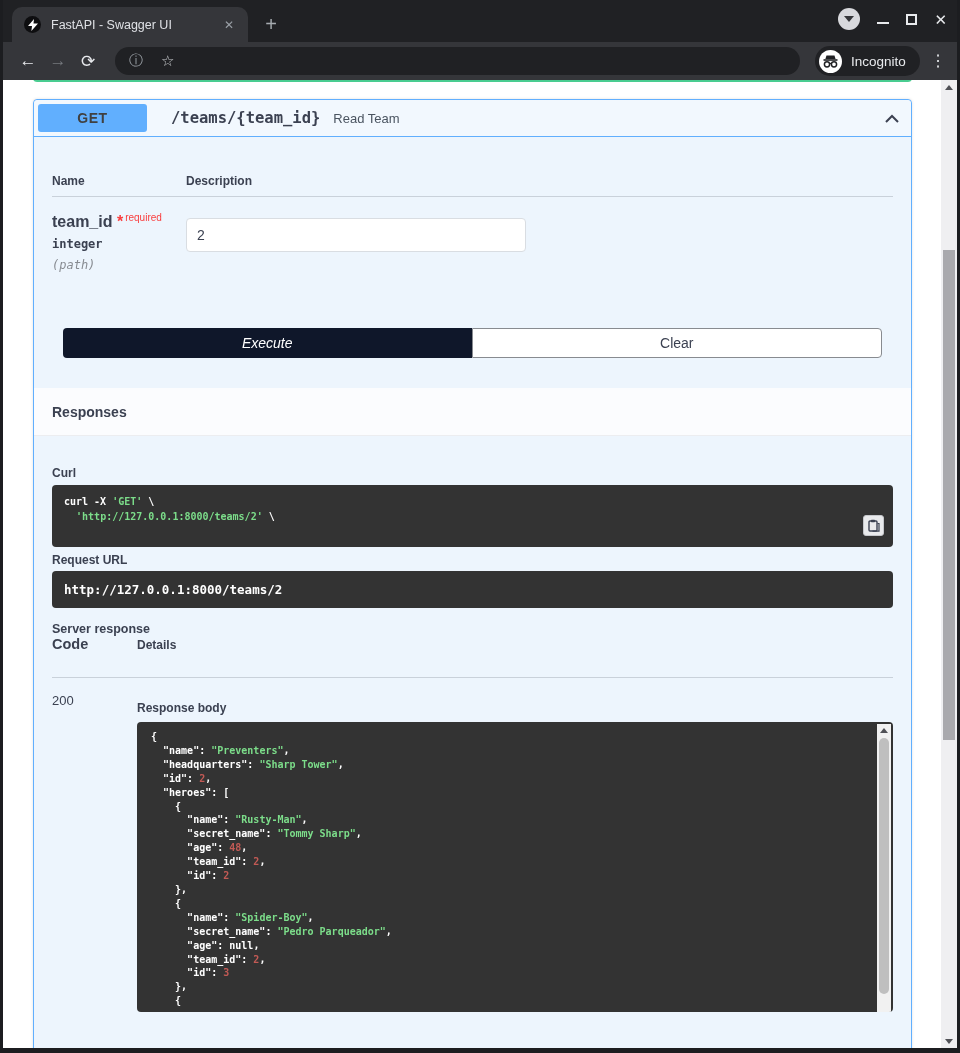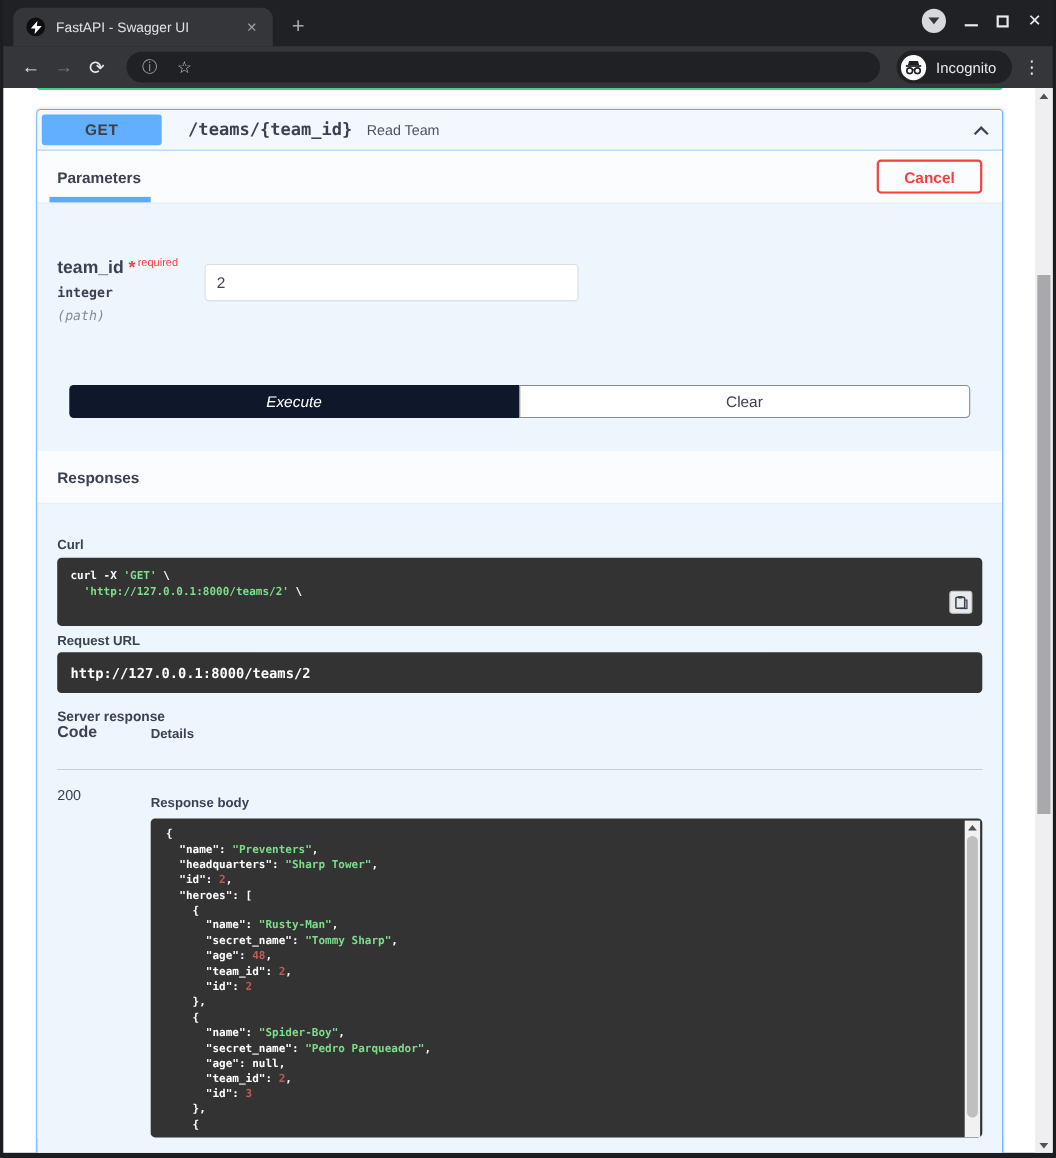--- a/index.html
+++ b/index.html
@@ -195,27 +195,26 @@
         <span class="method-badge">GET</span>
         <span class="op-path">/teams/{team_id}</span>
         <span class="op-desc">Read Team</span>
         <span class="op-chevron">
           <svg width="22" height="22" viewBox="0 0 22 22">
               <polyline points="5,14 11,8 17,14" fill="none" stroke="#3b4151" stroke-width="2"></polyline>
             </svg>
         </span>
       </div>
 
-      <div class="sec-header">
-        <span class="sec-title">Parameters</span>
-        <span class="tab-underline"></span>
-        <button class="cancel-btn">Cancel</button>
-      </div>
 
       <div class="params-body">
+        <div class="tbl-head">
+          <div class="col1"><span class="th-label">Name</span></div>
+          <div><span class="th-label">Description</span></div>
+        </div>
         <div class="param-row">
           <div class="col1">
             <div class="param-name"><span>team_id</span> <span class="req-star">*</span><span class="req-label">required</span></div>
             <div class="param-type">integer</div>
             <div class="param-in">(path)</div>
           </div>
           <div>
             <input class="param-input" value="2" style="">
           </div>
         </div>

